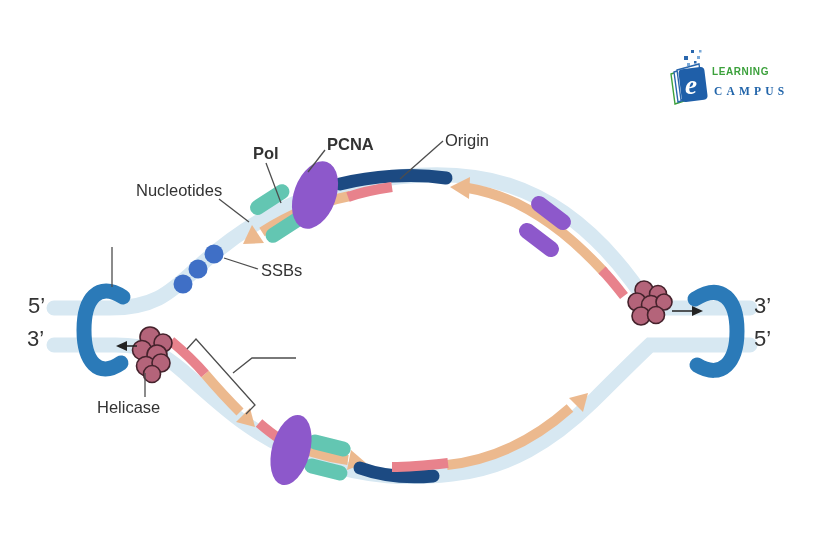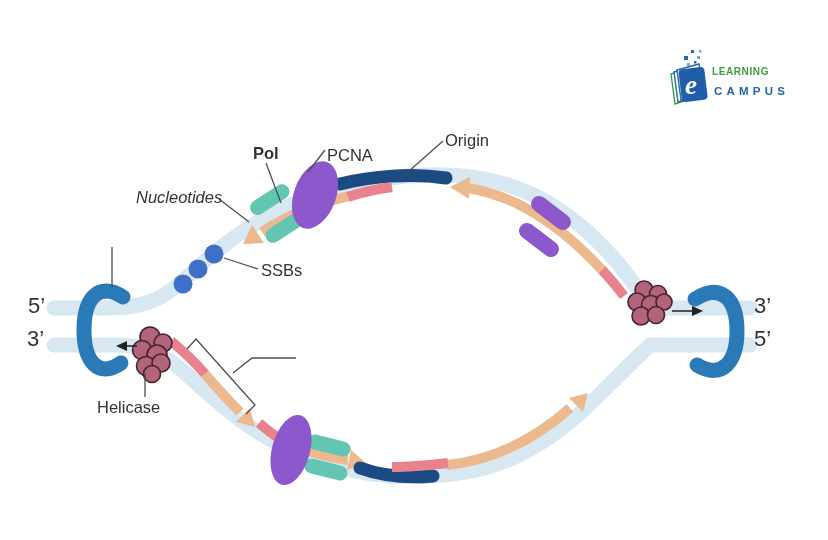--- a/index.html
+++ b/index.html
@@ -25,21 +25,21 @@
   .heli{fill:var(--helicase-fill);stroke:var(--helicase-outline);stroke-width:1.6;}
   .connector{fill:none;stroke:var(--connector);stroke-width:1.3;}
   .black-line{stroke:#222;stroke-width:1.5;}
   .black-head{fill:#222;stroke:none;}
   .lbl{position:absolute;font-size:16.5px;color:var(--text);white-space:nowrap;line-height:19px;}
   .prime{font-size:22px;}
   .logo{position:absolute;left:668px;top:44px;width:140px;height:62px;}
   .logo-learning{position:absolute;left:44px;top:22px;font-size:10px;font-weight:700;
                  letter-spacing:0.6px;color:var(--logo-green);}
   .logo-campus{position:absolute;left:46px;top:41px;font-size:11.5px;font-weight:600;
-               letter-spacing:4.2px;color:var(--logo-blue);}
+               letter-spacing:4.2px;color:var(--logo-blue);font-family:Liberation Serif, serif;}
 </style>
 </head>
 <body>
 
 <div class="stage">
 
   <svg width="828" height="540" viewBox="0 0 828 540">
 
     <path class="strand-path" d="M 54 308 L 110 308 C 152 308 168 295 196 269 C 238 230 292 196 360 183 C 415 172 465 171 508 185 C 558 201 600 238 632 281 C 640 292 645 300 652 308 L 750 308"></path>
     <path class="strand-path" d="M 54 345 L 116 345 C 150 345 163 354 184 372 C 226 410 258 440 318 461 C 368 478 408 479 452 474 C 508 468 552 441 592 402 C 615 379 632 362 650 345 L 750 345"></path>
@@ -134,23 +134,23 @@
     <line class="connector" x1="443" y1="141" x2="400" y2="179"></line>
     <line class="connector" x1="219" y1="199" x2="249" y2="222"></line>
     <line class="connector" x1="112" y1="247" x2="112" y2="287"></line>
     <line class="connector" x1="258" y1="269" x2="224" y2="258"></line>
     <line class="connector" x1="145" y1="373" x2="145" y2="397"></line>
     <polyline class="connector" points="187,349 196,339 255,405 246,414"></polyline>
     <polyline class="connector" points="233,373 252,358 296,358"></polyline>
   </svg>
 
   <div class="lbl" style="left:253px;top:144px;font-weight:bold;">Pol</div>
-  <div class="lbl" style="left:327px;top:146px;">PCNA</div>
+  <div class="lbl" style="left:327px;top:135px;font-weight:bold;">PCNA</div>
   <div class="lbl" style="left:445px;top:131px;">Origin</div>
-  <div class="lbl" style="left:136px;top:188px;font-style:italic;">Nucleotides</div>
+  <div class="lbl" style="left:136px;top:181px;">Nucleotides</div>
   <div class="lbl" style="left:261px;top:261px;">SSBs</div>
   <div class="lbl" style="left:97px;top:398px;">Helicase</div>
   <div class="lbl prime" style="left:28px;top:296px;">5’</div>
   <div class="lbl prime" style="left:27px;top:329px;">3’</div>
   <div class="lbl prime" style="left:754px;top:296px;">3’</div>
   <div class="lbl prime" style="left:754px;top:329px;">5’</div>
 
   <div class="logo">
     <svg width="44" height="62" viewBox="0 0 44 62">
       <g>

